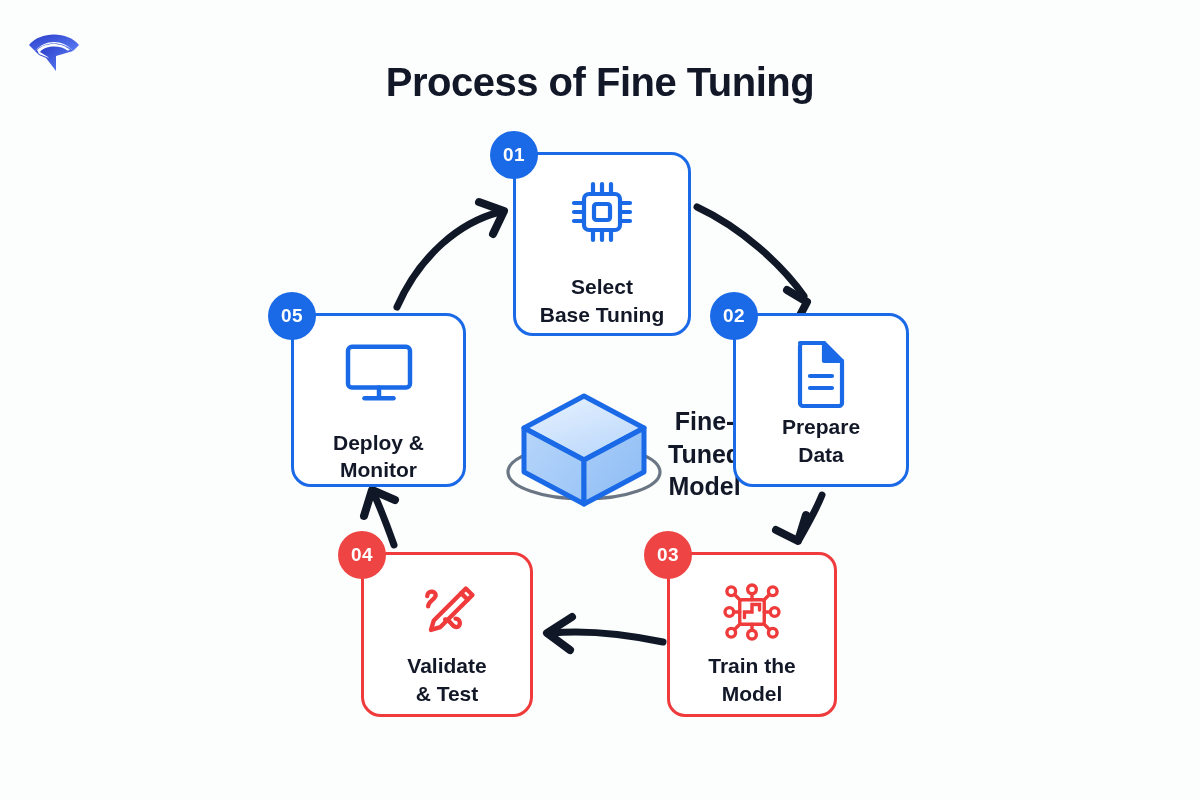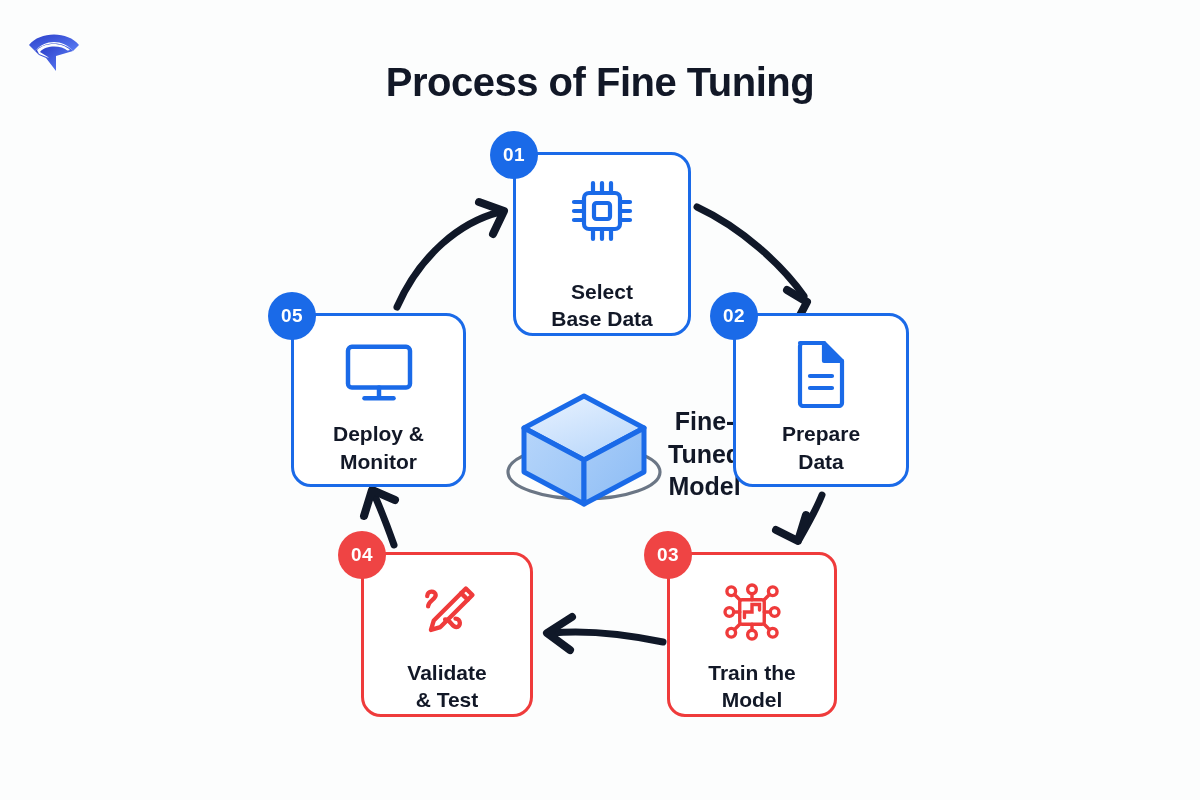--- a/index.html
+++ b/index.html
@@ -70,21 +70,21 @@
   }
 
   .card-icon {
     margin-top: 18px;
     height: 78px;
     display: flex;
     align-items: center;
     justify-content: center;
   }
   .card-label {
-    margin-top: 8px;
+    margin-top: 1px;
     text-align: center;
     font-size: 21px;
     line-height: 1.32;
     font-weight: bold;
     color: #121827;
     padding: 0 6px;
   }
 
   .badge {
     position: absolute;
@@ -214,21 +214,21 @@
     <div class="card-icon">
       <svg width="72" height="72" viewBox="0 0 72 72" fill="none" stroke="#1a6ae8" stroke-width="4.2" stroke-linecap="round">
         <rect x="18" y="18" width="36" height="36" rx="5"></rect>
         <rect x="28" y="28" width="16" height="16" rx="2.5"></rect>
         <path d="M27 8 v9 M36 8 v9 M45 8 v9 M27 55 v9 M36 55 v9 M45 55 v9"></path>
         <path d="M8 27 h9 M8 36 h9 M8 45 h9 M55 27 h9 M55 36 h9 M55 45 h9"></path>
       </svg>
     </div>
     <div class="card-label">
       <div>Select</div>
-      <div>Base Data</div>
+      <div>Base Tuning</div>
     </div>
   </div>
 
   <div class="card" style="left:733px; top:313px; width:176px; height:174px;">
     <div class="badge">
       <span>02</span>
     </div>
     <div class="card-icon">
       <svg width="62" height="70" viewBox="0 0 62 70" fill="none" stroke="#1a6ae8" stroke-width="4.2" stroke-linejoin="round" stroke-linecap="round">
         <path d="M10 5 h24 l18 18 v42 a3 3 0 0 1 -3 3 h-36 a3 3 0 0 1 -3 -3 v-57 a3 3 0 0 1 3 -3 z"></path>
@@ -278,21 +278,21 @@
         <path d="M14 18 c0-6 9-6 9-1 c0 5-8 6-8 12"></path>
         <path d="M44 42 c6 0 6 9 1 9 c-5 0-6-8-12-8"></path>
       </svg>
     </div>
     <div class="card-label">
       <div>Validate</div>
       <div>&amp; Test</div>
     </div>
   </div>
 
-  <div class="card" style="left:291px; top:313px; width:175px; height:174px;">
+  <div class="card" style="left:291px; top:313px; width:175px; height:174px;gap:16px;">
     <div class="badge">
       <span>05</span>
     </div>
     <div class="card-icon">
       <svg width="74" height="62" viewBox="0 0 76 64" fill="none" stroke="#1a6ae8" stroke-width="4.6" stroke-linejoin="round" stroke-linecap="round">
         <rect x="6" y="5" width="64" height="42" rx="4"></rect>
         <path d="M38 47 v10"></path>
         <path d="M23 58 h30"></path>
       </svg>
     </div>

